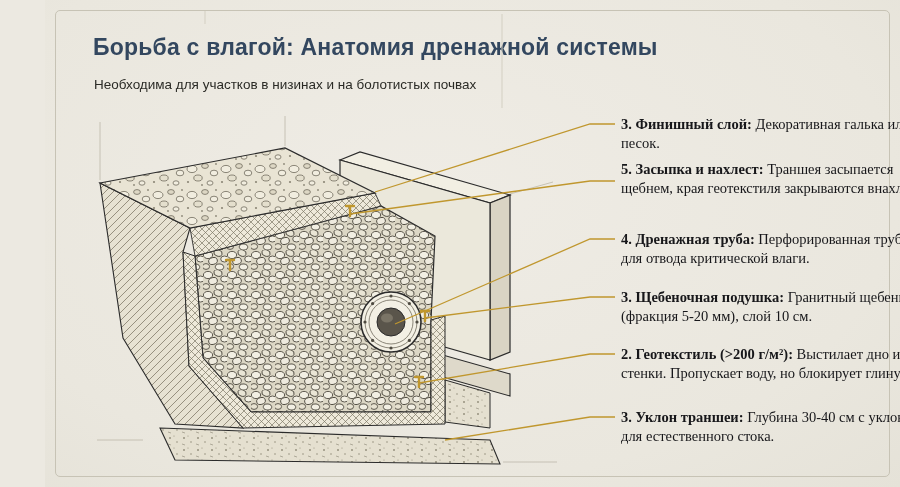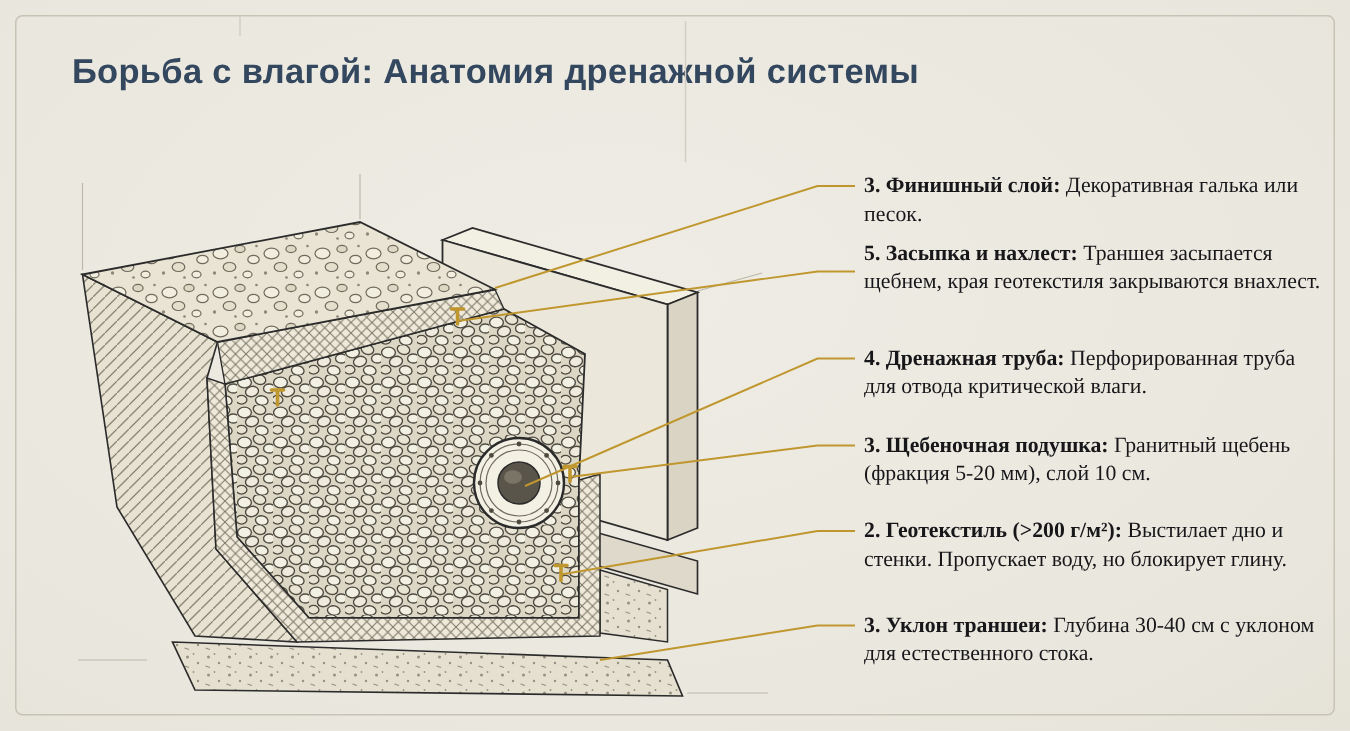--- a/index.html
+++ b/index.html
@@ -5,20 +5,21 @@
   html,body{margin:0;padding:0;}
   body{
     width:900px;height:487px;
     background:#ece9e1;
     font-family:"Liberation Sans", sans-serif;
     position:relative;overflow:hidden;
   }
   .page{
     position:absolute;inset:0;
     background:radial-gradient(ellipse at 45% 40%, #efece5 0%, #eae7de 70%, #e5e2d8 100%);
+    margin-left:45px;
   }
   .frame{
     position:absolute;inset:10px;
     border:1px solid #c7c3b5;border-radius:5px;
     pointer-events:none;
   }
   .title{
     position:absolute;left:48px;top:34px;
     font-size:23px;font-weight:700;letter-spacing:.2px;
     color:#33475f;
@@ -40,20 +41,21 @@
 </head>
 <body>
 
 <div class="page">
 
   <div class="frame"></div>
 
   <div class="title">Борьба с влагой: Анатомия дренажной системы</div>
 
   <div class="subtitle">
+    <div>Необходима для участков в низинах и на болотистых почвах</div>
   </div>
 
   <svg class="diagram" width="490" height="362" viewBox="0 0 490 362">
     <defs>
       <pattern id="pebble" width="34" height="26" patternUnits="userSpaceOnUse">
         <rect width="34" height="26" fill="#e9e4d4"></rect>
         <ellipse cx="7" cy="7" rx="5" ry="3.6" fill="#f1eddf" stroke="#6f6a5c" stroke-width="0.8"></ellipse>
         <ellipse cx="20" cy="4" rx="3.4" ry="2.4" fill="#ddd7c4" stroke="#6f6a5c" stroke-width="0.8"></ellipse>
         <ellipse cx="29" cy="11" rx="3.8" ry="2.8" fill="#f1eddf" stroke="#6f6a5c" stroke-width="0.8"></ellipse>
         <ellipse cx="13" cy="16" rx="4.2" ry="3" fill="#e4dfcd" stroke="#6f6a5c" stroke-width="0.8"></ellipse>

